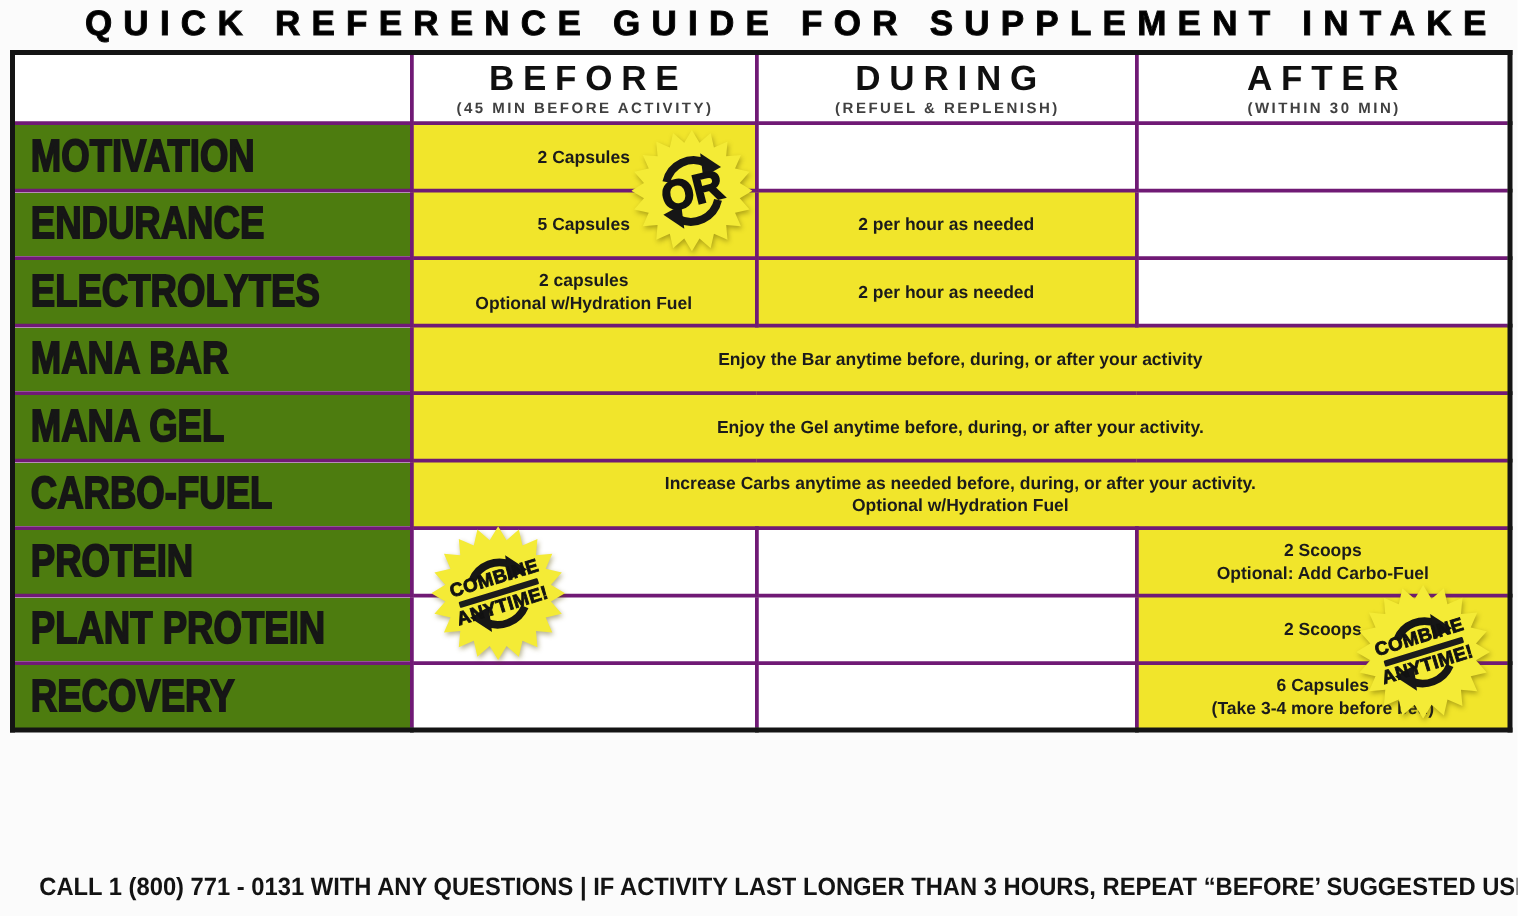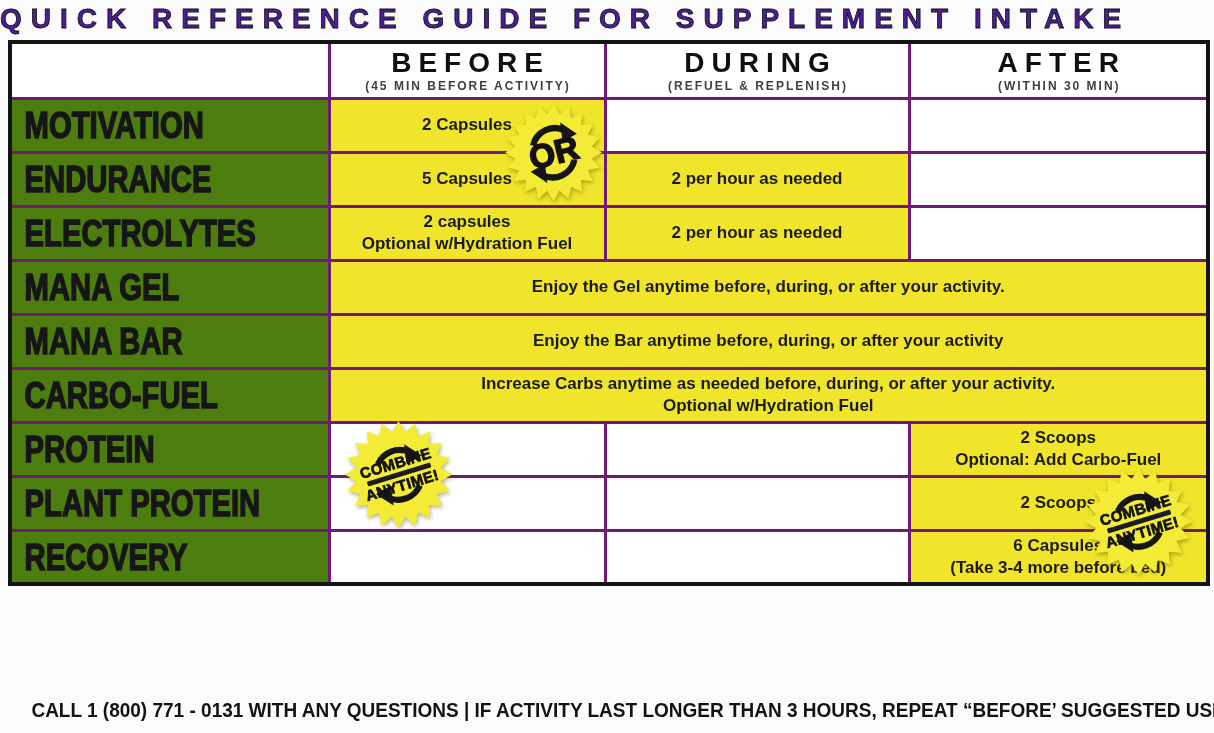--- a/index.html
+++ b/index.html
@@ -5,23 +5,23 @@
   html,body{margin:0;padding:0;}
   body{
     width:1214px;height:733px;position:relative;overflow:hidden;
     background:#fbfbfb;
     font-family:"Liberation Sans", sans-serif;
     color:#141414;
   }
   
   .title{
     position:absolute;top:3px;left:0;right:16px;
-    text-align:left;white-space:nowrap;
+    text-align:right;white-space:nowrap;
     font-size:28px;font-weight:bold;letter-spacing:9px;
-    color:#4c1d95;-webkit-text-stroke:0.8px #0d0d0d;
+    color:#000000;-webkit-text-stroke:0.8px #0d0d0d;
   }
   
   table.grid{
     position:absolute;left:8px;top:40px;width:1198px;
     border-collapse:collapse;table-layout:fixed;background:#ffffff;
     border:4px solid #141414;
   }
   col.c0{width:319px}col.c1{width:276px}col.c2{width:304px}col.c3{width:299px}
   th,td{border:3px solid #701a75;padding:0 4px;vertical-align:middle;}
   tr.hdr{height:56px;}
@@ -29,21 +29,21 @@
   .ch-main{font-size:28px;font-weight:bold;letter-spacing:7px;text-indent:7px;line-height:1.05;color:#101010;text-align:center;}
   .ch-sub{font-size:12px;font-weight:bold;letter-spacing:2px;text-indent:2px;margin-top:2px;color:#404040;text-align:center;}
   td.rowlabel{text-align:left;background:#4d7c0f;overflow:hidden;}
   .rl{
     display:inline-block;white-space:nowrap;line-height:1;
     font-size:34px;font-weight:bold;color:#161616;
     -webkit-text-stroke:1.4px #161616;
     transform:scale(0.86,1.06);transform-origin:0 50%;
     padding-left:10px;
   }
-  td.cell{text-align:center;font-size:17px;font-weight:bold;color:#1b1b1b;line-height:1.3;background:#ffffff;}
+  td.cell{text-align:center;font-size:14px;font-weight:bold;color:#1b1b1b;line-height:1.3;background:#ffffff;}
   td.yellow{background:#f1e52b;}
   
   .badge{position:absolute;z-index:6;filter:drop-shadow(1px 2px 2px rgba(90,80,0,0.45));}
   .burst{
     width:100%;height:100%;background:#f4eb36;position:relative;
     display:flex;align-items:center;justify-content:center;
     clip-path:polygon(100% 50%,89.5% 56.3%,97.6% 65.5%,85.6% 68.2%,90.5% 79.4%,78.3% 78.3%,79.4% 90.5%,68.2% 85.6%,65.5% 97.6%,56.3% 89.5%,50% 100%,43.7% 89.5%,34.5% 97.6%,31.8% 85.6%,20.6% 90.5%,21.7% 78.3%,9.5% 79.4%,14.4% 68.2%,2.4% 65.5%,10.5% 56.3%,0% 50%,10.5% 43.7%,2.4% 34.5%,14.4% 31.8%,9.5% 20.6%,21.7% 21.7%,20.6% 9.5%,31.8% 14.4%,34.5% 2.4%,43.7% 10.5%,50% 0%,56.3% 10.5%,65.5% 2.4%,68.2% 14.4%,79.4% 9.5%,78.3% 21.7%,90.5% 20.6%,85.6% 31.8%,97.6% 34.5%,89.5% 43.7%);
   }
   #badge-or{left:505px;top:104px;width:97px;height:97px;}
   #badge-combine-1{left:345px;top:421px;width:107px;height:107px;}
@@ -117,29 +117,29 @@
       <td class="cell yellow">
         <div>2 capsules</div>
         <div>Optional w/Hydration Fuel</div>
       </td>
       <td class="cell yellow">
           <div>2 per hour as needed</div>
         </td>
       <td class="cell"></td>
     </tr>
     <tr>
+      <td class="rowlabel"><span class="rl">MANA BAR</span></td>
+      <td class="cell yellow" colspan="3">
+          <div>Enjoy the Bar anytime before, during, or after your activity</div>
+        </td>
+    </tr>
+    <tr>
       <td class="rowlabel"><span class="rl">MANA GEL</span></td>
       <td class="cell yellow" colspan="3">
           <div>Enjoy the Gel anytime before, during, or after your activity.</div>
-        </td>
-    </tr>
-    <tr>
-      <td class="rowlabel"><span class="rl">MANA BAR</span></td>
-      <td class="cell yellow" colspan="3">
-          <div>Enjoy the Bar anytime before, during, or after your activity</div>
         </td>
     </tr>
     <tr>
       <td class="rowlabel"><span class="rl">CARBO-FUEL</span></td>
       <td class="cell yellow" colspan="3">
         <div>Increase Carbs anytime as needed before, during, or after your activity.</div>
         <div>Optional w/Hydration Fuel</div>
       </td>
     </tr>
     <tr>

